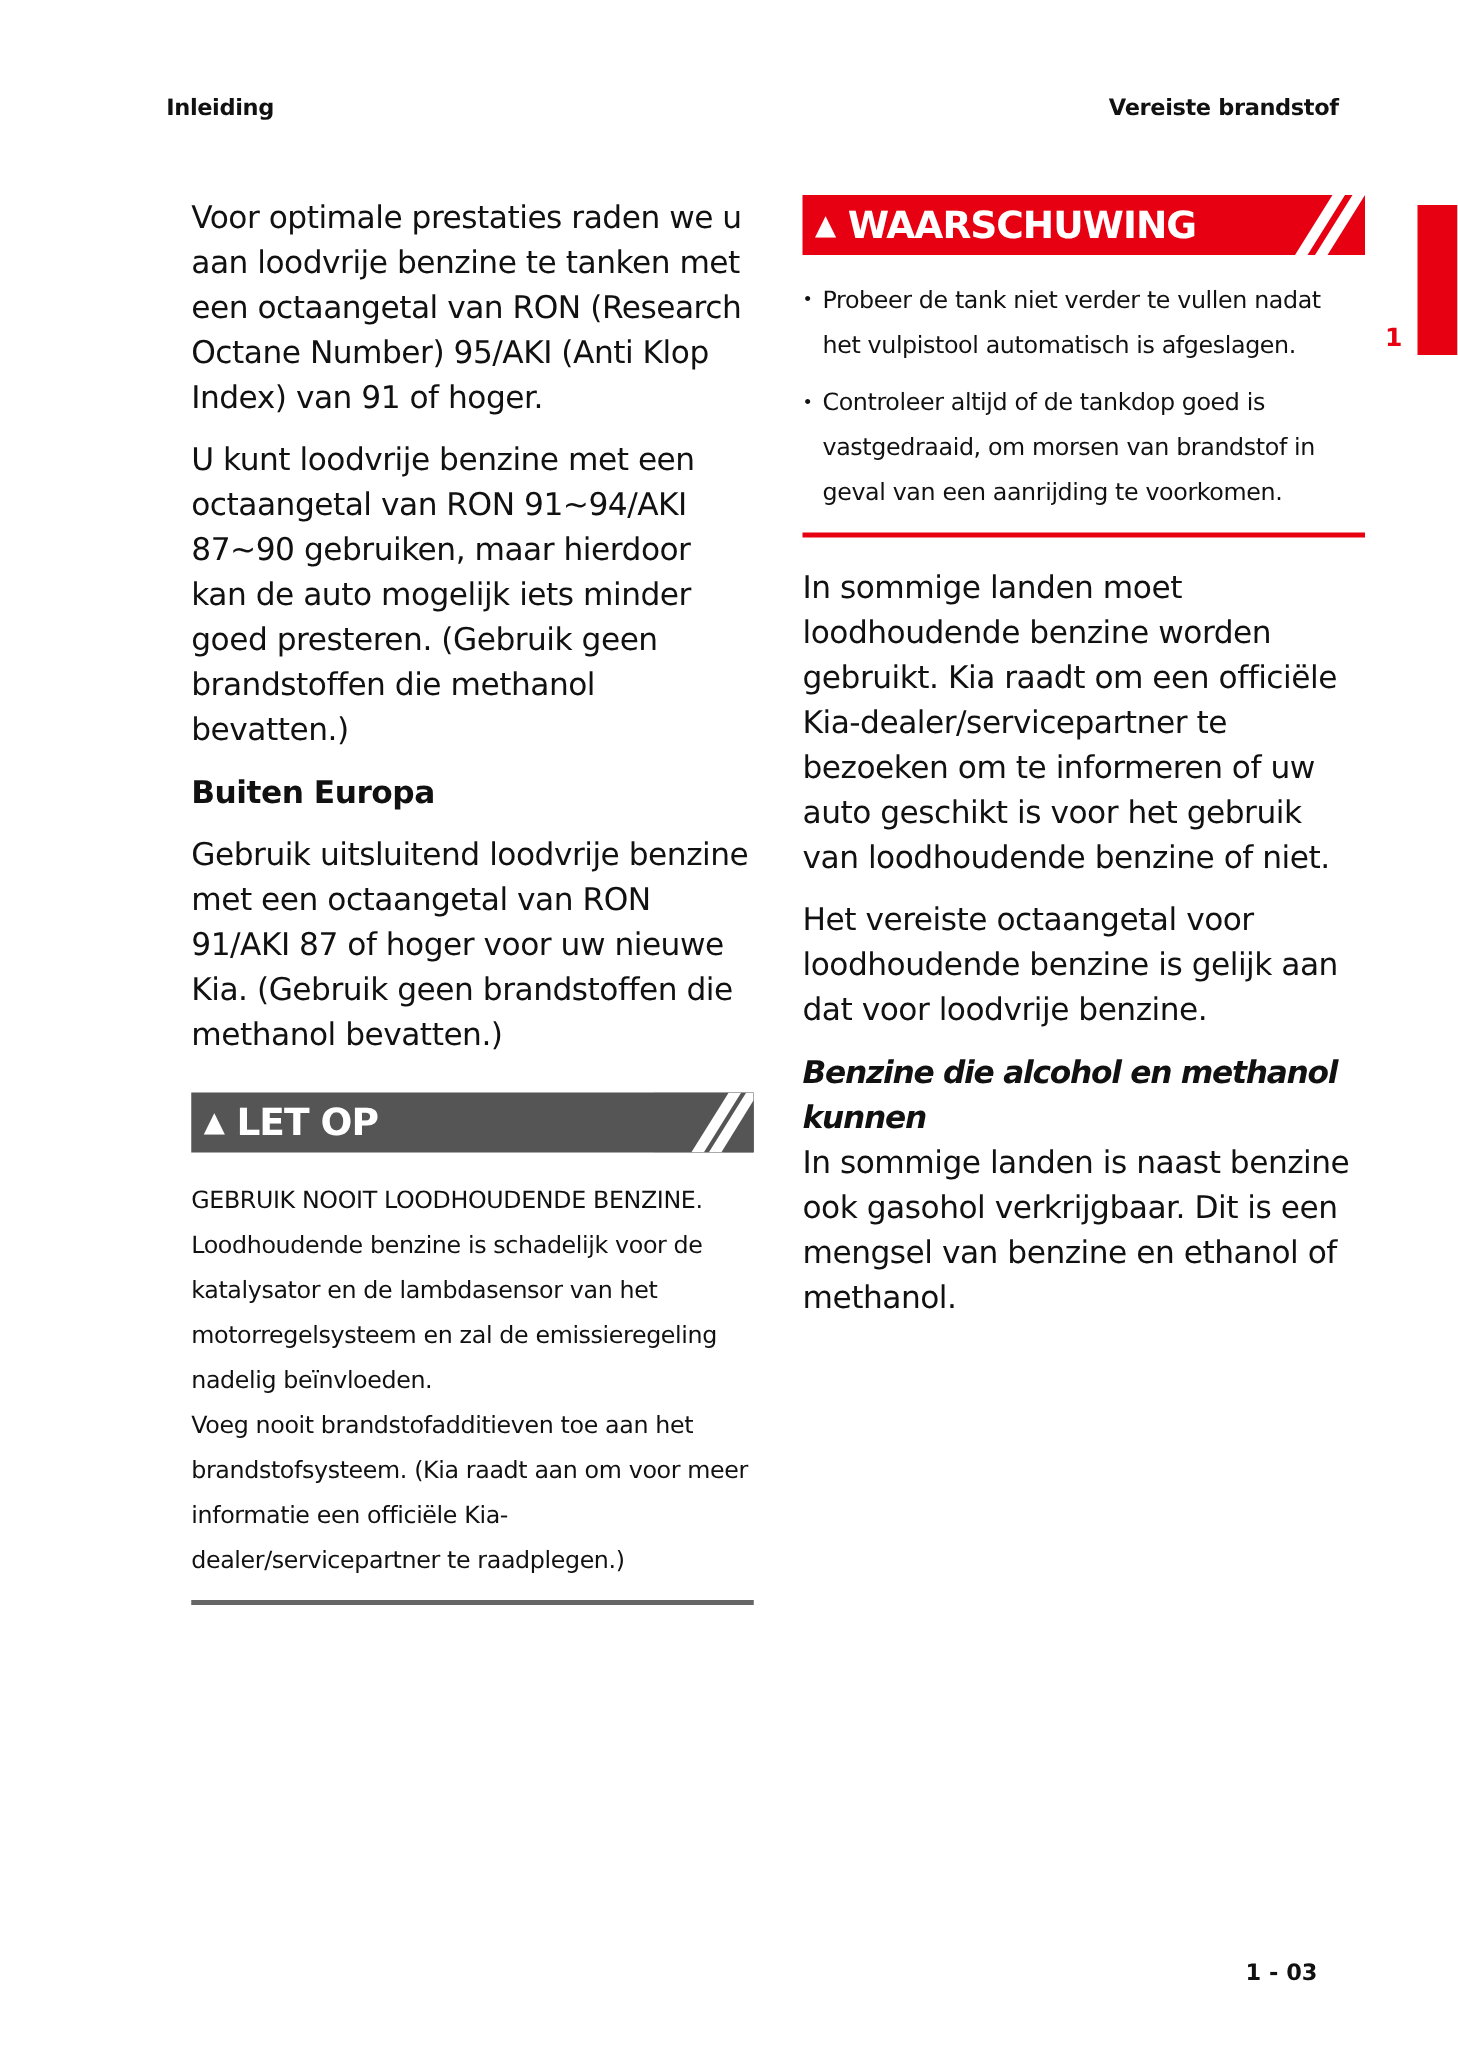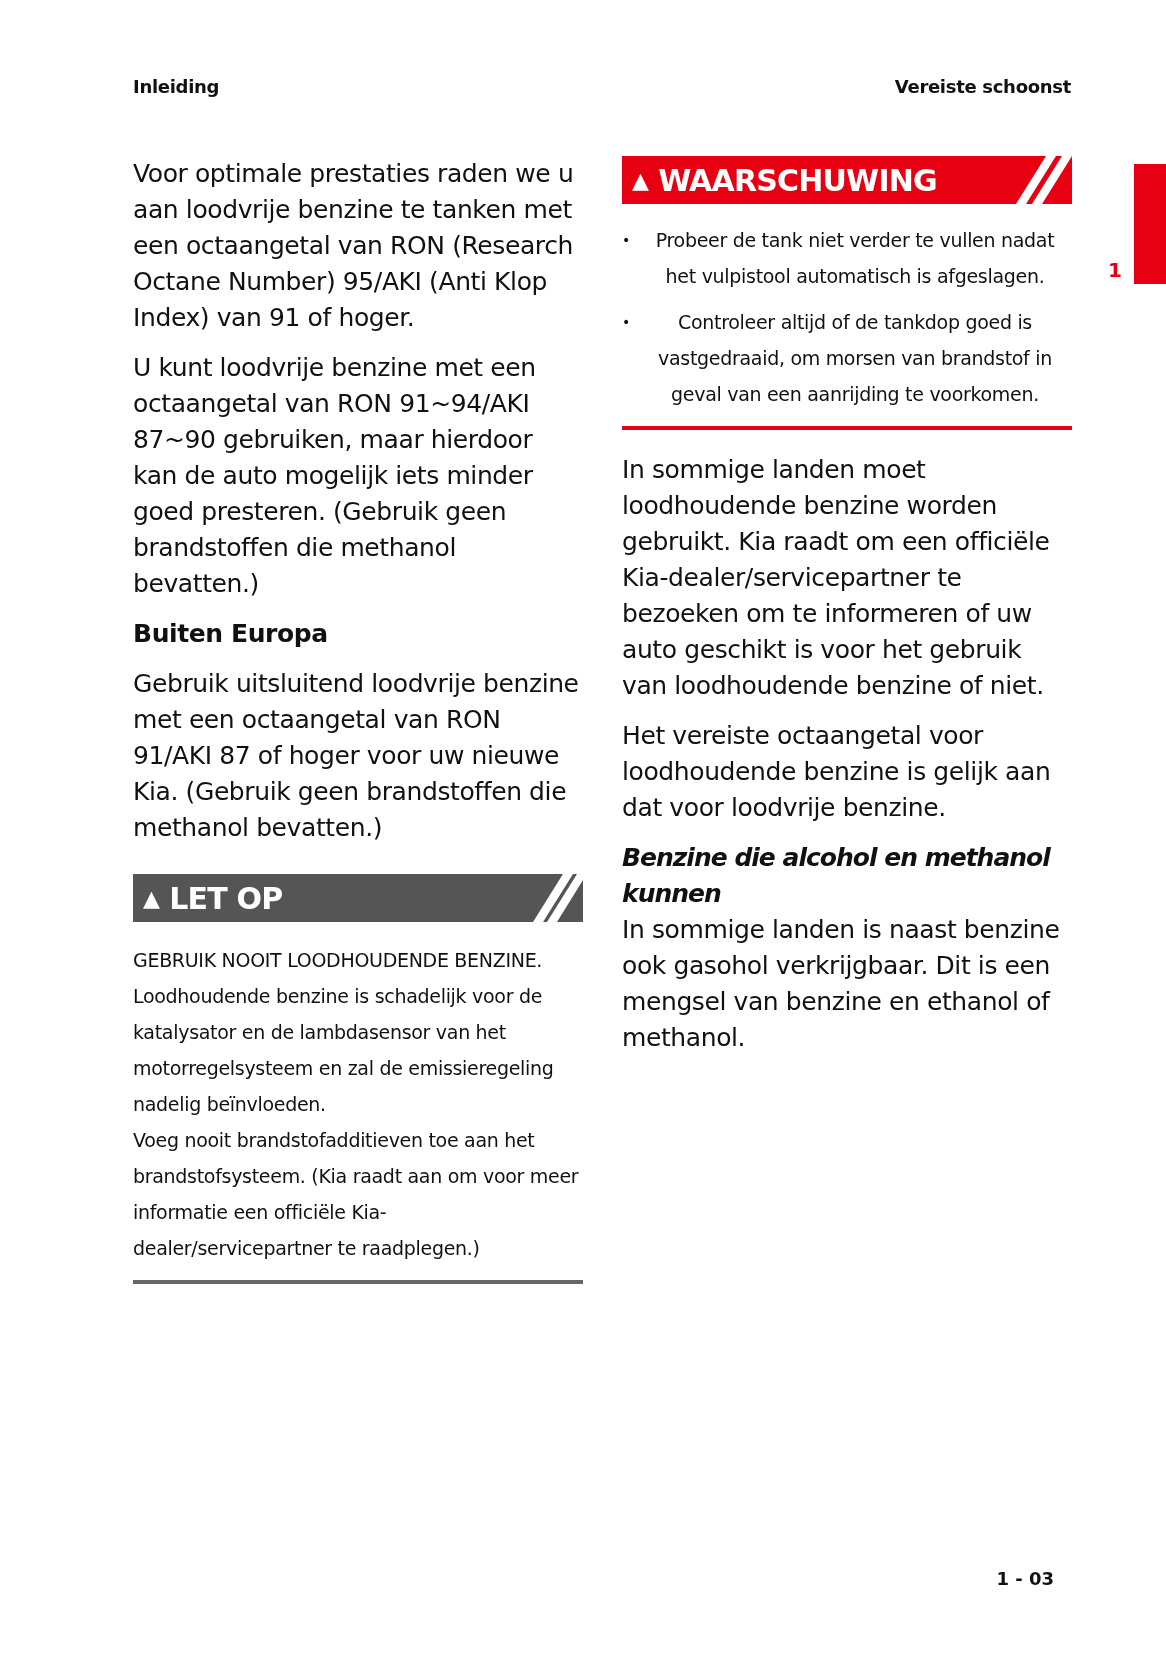--- a/index.html
+++ b/index.html
@@ -6,50 +6,50 @@
     html, body { width: 1166px; height: 1654px; background: #ffffff; overflow: hidden; }
     body { position: relative; font-family: "DejaVu Sans", sans-serif; color: #111; }
 
     .hdr { position: absolute; top: 76px; font-size: 18px; font-weight: bold; letter-spacing: -0.3px; }
     .hdr-left { left: 133px; }
     .hdr-right { right: 95px; }
 
     .chapter-tab { position: absolute; left: 1134px; top: 164px; width: 32px; height: 120px; background: #e60012; }
     .chapter-num { position: absolute; left: 1108px; top: 258px; font-size: 20px; font-weight: bold; color: #e60012; }
 
-    .col { position: absolute; }
+    .col { position: absolute; margin-left: 20px; }
     .col-left { left: 133px; top: 156px; width: 450px; }
     .col-right { left: 622px; top: 156px; width: 450px; }
 
     .body-text { font-size: 25px; line-height: 36px; letter-spacing: -0.4px; margin-bottom: 14px; }
     .subhead { font-size: 25px; line-height: 36px; font-weight: bold; margin-bottom: 14px; letter-spacing: -0.4px; }
     .italic-head { font-size: 25px; line-height: 36px; font-weight: bold; font-style: italic; letter-spacing: -1px; margin-top: 10px; margin-bottom: 0px; }
 
     .banner { position: relative; height: 48px; display: flex; align-items: center; color: #fff; font-weight: bold; font-size: 30px; letter-spacing: -0.8px; overflow: hidden; }
     .banner-warning { background: #e60012; }
     .banner-caution { background: #555555; }
     .banner .tri { margin-left: 10px; margin-right: 10px; font-size: 22px; }
     .banner .slashes { position: absolute; right: 0; top: 0; width: 80px; height: 48px; }
 
     .warn-list { list-style: none; margin-top: 18px; font-size: 19px; line-height: 36px; letter-spacing: -0.3px; }
-    .warn-list li { position: relative; padding-left: 16px; margin-bottom: 10px; text-align: center; }
+    .warn-list li { position: relative; padding-left: 16px; margin-bottom: 10px; }
     .warn-list li::before { content: "•"; position: absolute; left: 0; top: 0; font-size: 14px; }
     .rule-red { height: 4px; background: #e60012; margin-top: 14px; margin-bottom: 22px; }
 
     .caution-block { margin-top: 28px; }
     .caution-text { margin-top: 20px; font-size: 19px; line-height: 36px; letter-spacing: -0.3px; }
     .rule-gray { height: 4px; background: #666666; margin-top: 14px; }
 
     .page-num { position: absolute; right: 112px; top: 1568px; font-size: 18px; font-weight: bold; }
   </style>
 </head>
 <body>
 
 <div class="hdr hdr-left">Inleiding</div>
-<div class="hdr hdr-right">Vereiste schoonst</div>
+<div class="hdr hdr-right">Vereiste brandstof</div>
 
 <div class="chapter-tab"></div>
 <div class="chapter-num">1</div>
 
 <div class="col col-left">
   <p class="body-text">Voor optimale prestaties raden we u aan loodvrije benzine te tanken met een octaangetal van RON (Research Octane Number) 95/AKI (Anti Klop Index) van 91 of hoger.</p>
   <p class="body-text">U kunt loodvrije benzine met een octaangetal van RON 91~94/AKI 87~90 gebruiken, maar hierdoor kan de auto mogelijk iets minder goed presteren. (Gebruik geen brandstoffen die methanol bevatten.)</p>
   <p class="subhead">Buiten Europa</p>
   <p class="body-text">Gebruik uitsluitend loodvrije benzine met een octaangetal van RON 91/AKI 87 of hoger voor uw nieuwe Kia. (Gebruik geen brandstoffen die methanol bevatten.)</p>
 

